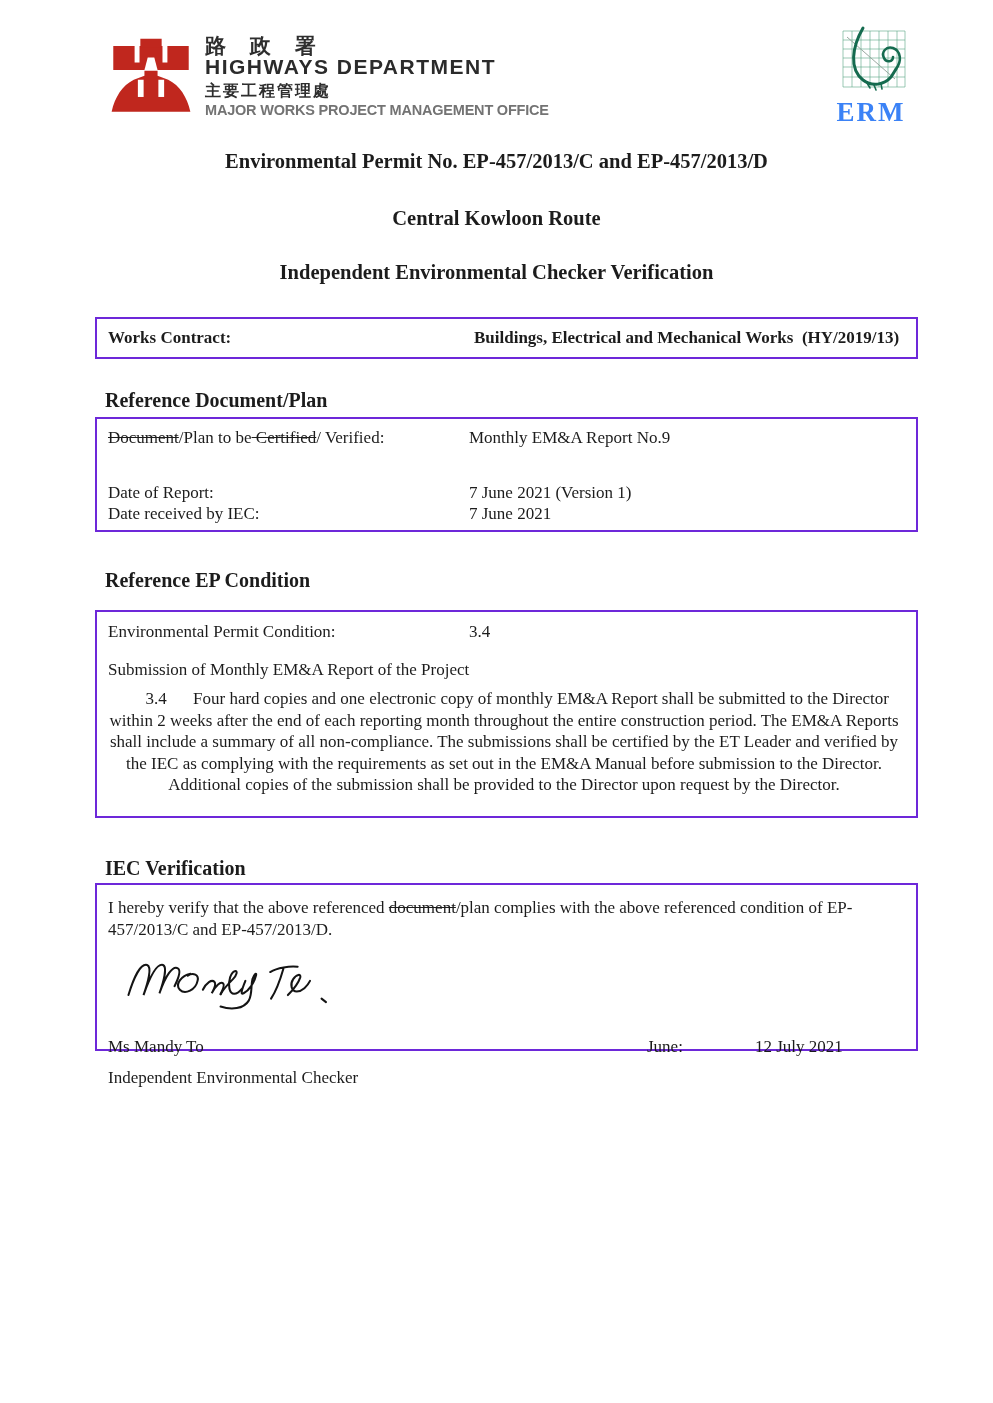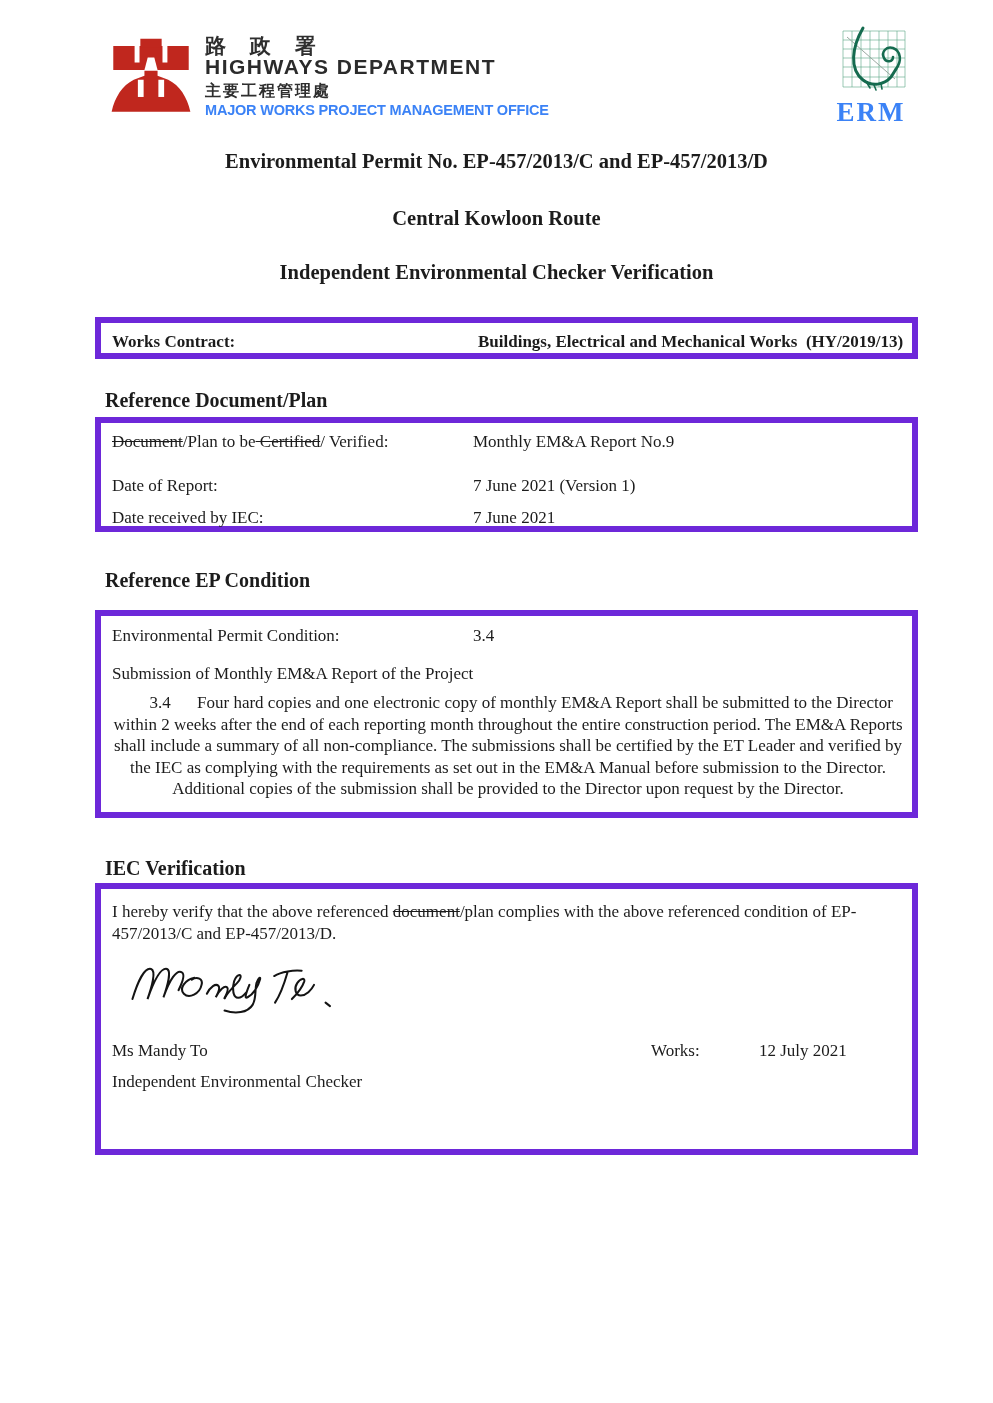--- a/index.html
+++ b/index.html
@@ -6,46 +6,46 @@
   .page{
     position:relative;width:993px;height:1403px;background:#ffffff;
     font-family:"Liberation Serif",serif;color:#1c1c1c;overflow:hidden;
   }
   
   .hyd-logo{position:absolute;left:110px;top:33px;width:82px;height:82px;}
   .hyd-textblock{position:absolute;left:205px;top:35px;line-height:1;}
   .hyd-cn{font-family:"Liberation Sans",sans-serif;font-size:21px;font-weight:700;letter-spacing:9px;color:#2e2e2e;}
   .hyd-en{font-family:"Liberation Sans",sans-serif;font-size:21px;font-weight:700;letter-spacing:1.5px;color:#2b2b2b;}
   .hyd-cn2{font-family:"Liberation Sans",sans-serif;font-size:16px;font-weight:600;letter-spacing:2px;color:#2e2e2e;margin-top:6px;}
-  .hyd-en2{font-family:"Liberation Sans",sans-serif;font-size:14.5px;font-weight:600;letter-spacing:-0.2px;color:#3b82f6;margin-top:4px;}
+  .hyd-en2{font-family:"Liberation Sans",sans-serif;font-size:14.5px;font-weight:600;letter-spacing:-0.2px;color:#737373;margin-top:4px;}
   .erm-logo{position:absolute;left:831px;top:25px;width:80px;text-align:center;}
   .erm-label{font-family:"Liberation Serif",serif;font-size:27px;font-weight:700;letter-spacing:2px;color:#3b82f6;margin-top:-2px;}
   
   .title{position:absolute;left:0;width:100%;text-align:center;font-weight:700;font-size:20.5px;}
   .title.t1{top:150px;}
   .title.t2{top:207px;}
   .title.t3{top:261px;}
   
-  .box{position:absolute;left:95px;width:823px;border:6px solid #6d28d9;box-sizing:border-box;background:#fff;text-decoration:underline;}
+  .box{position:absolute;left:95px;width:823px;border:2px solid #6d28d9;box-sizing:border-box;background:#fff;text-decoration:underline;}
   .box1{top:317px;height:42px;}
   .box2{top:417px;height:115px;}
   .box3{top:596px;height:208px;margin-top:14px;}
-  .box4{top:883px;height:272px;}
+  .box4{top:883px;height:168px;}
   .sec-heading{position:absolute;left:105px;font-size:20px;font-weight:700;}
   .h2{top:389px;}
   .h3{top:569px;}
   .h4{top:857px;}
   .lbl{position:absolute;left:11px;font-size:17px;white-space:pre-wrap;}
   .val{position:absolute;left:372px;font-size:17px;white-space:pre-wrap;}
   .bold{font-weight:700;}
   .strike{text-decoration:line-through;}
   .box1 .lbl{top:9px;}
   .box1 .val{left:377px;top:9px;}
   .box2 .r1{top:9px;}
-  .box2 .r2{top:53px;text-align:center;}
+  .box2 .r2{top:64px;text-align:center;}
   .box2 .r3{top:85px;}
   .box3 .r1{top:10px;}
   .box3 .subtitle{position:absolute;left:11px;top:48px;font-size:17px;}
   .box3 .clause{position:absolute;left:11px;top:76px;width:792px;font-size:17px;line-height:21.5px;text-align:center;white-space:normal;}
   .clause-num{display:inline-block;width:74px;}
   .box4 .statement{position:absolute;left:11px;top:12px;width:796px;font-size:17px;line-height:22px;white-space:pre-wrap;}
   .signature{position:absolute;left:14px;top:64px;width:290px;height:62px;}
   .box4 .name{top:152px;}
   .box4 .role{top:183px;}
   .box4 .date-label{position:absolute;left:550px;top:152px;font-size:17px;}
@@ -151,19 +151,19 @@
         <path d="M90 46 C94 38 100 34 103 37 C106 40 102 46 100 50 C104 42 110 36 113 39 C115 41 112 47 110 51"></path>
         <path d="M110 51 C114 44 120 38 124 34 C128 30 130 24 126 25 C122 26 118 36 120 45 C122 53 128 52 134 45"></path>
         <path d="M138 36 C134 46 132 52 136 50 C142 47 148 38 150 30 C151 26 148 28 146 34 C144 42 146 50 142 58 C136 68 122 69 110 65"></path>
         <path d="M166 26 C174 21 188 19 197 20 M181 22 C177 36 171 50 167 56"></path>
         <path d="M186 52 C192 46 198 38 200 32 C201 28 196 28 192 34 C188 40 190 48 196 48 C202 48 208 42 211 36"></path>
         <path d="M224 56 L229 60"></path>
       </g>
     </svg>
 
     <div class="lbl name">Ms Mandy To</div>
-    <div class="date-label">Works:</div>
+    <div class="date-label">June:</div>
     <div class="date-value">12 July 2021</div>
     <div class="lbl role">Independent Environmental Checker</div>
   </div>
 
 
 </div>
 
 </body></html>

